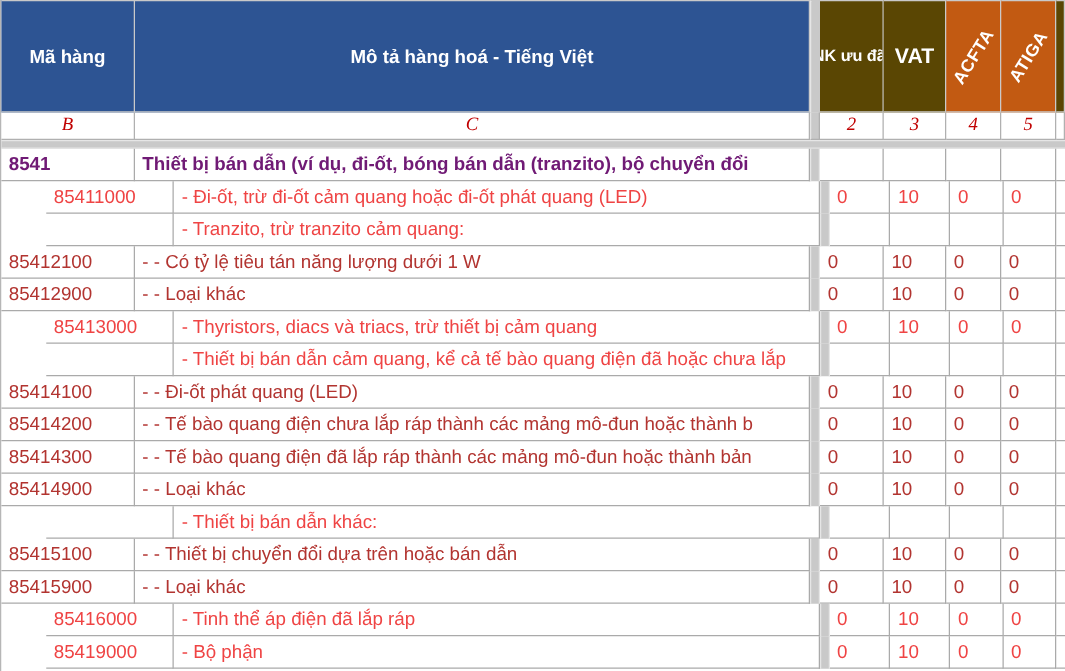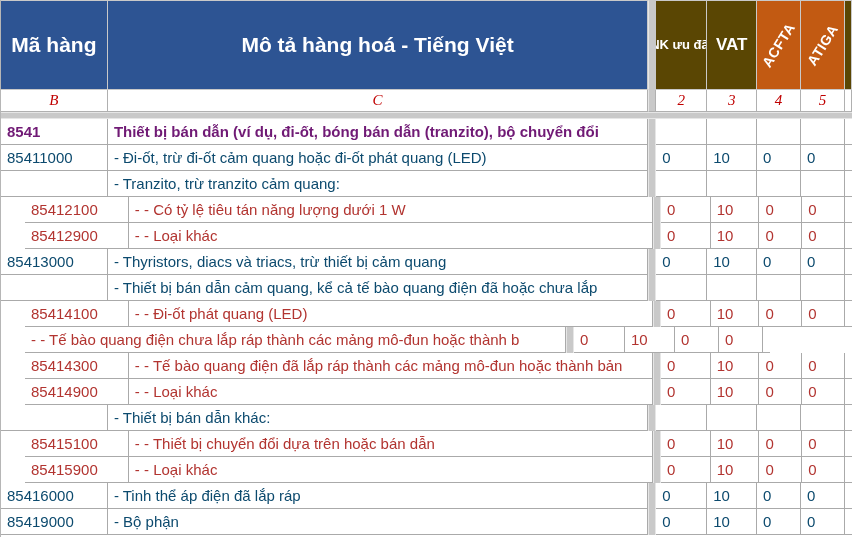--- a/index.html
+++ b/index.html
@@ -18,39 +18,39 @@
   .c-nk{width:51px;}
   .c-vat{width:50px;}
   .c-acfta{width:44px;}
   .c-atiga{width:44px;}
   .c-sliver{width:7px;border-right:none;}
   
   .hdr{height:90px;}
   .hdr .cell{display:flex;align-items:center;justify-content:center;
     color:#fff;font-weight:bold;border-right:1px solid #c9c9c9;border-bottom:1px solid #c9c9c9;
     border-top:1px solid #c9c9c9;text-align:center;}
-  .h-blue{background:#2D5493;font-size:21px;}
+  .h-blue{background:#2D5493;font-size:15px;}
   .h-olive{background:#5A4603;}
   .h-orange{background:#C25A12;}
   .h-nk{font-size:13px;line-height:1.3;padding:0 7px;}
   .h-vat{font-size:17px;}
   .rot{transform:rotate(-58deg);font-size:14px;letter-spacing:.5px;}
   
   .refrow{height:22px;}
   .refrow .cell{display:flex;align-items:center;justify-content:center;
     font-family:"Liberation Serif","DejaVu Serif",serif;font-style:italic;
     color:#C00000;font-size:15px;border-right:1px solid #b0b0b0;border-bottom:1px solid #b0b0b0;}
   
   .hsplit{height:7px;background:#c9c9c9;border-top:1px solid #e6e6e6;border-bottom:1px solid #e6e6e6;box-sizing:border-box;}
   
   .drow{height:26px;}
   .drow .cell{font-size:15px;line-height:25px;padding-left:6px;}
   .section{color:#701a75;font-weight:bold;}
-  .blue{color:#0c4a6e;}
-  .red{color:#B23430;margin-left:24px;}
+  .blue{color:#ef4444;padding-left:36px;}
+  .red{color:#B23430;}
 </style>
 </head>
 <body>
 
 <div id="app">
 
   <div class="row hdr">
     <div class="cell c-code h-blue">Mã hàng</div>
     <div class="cell c-desc h-blue">Mô tả hàng hoá - Tiếng Việt</div>
     <div class="cell c-bar"></div>
@@ -160,20 +160,21 @@
     <div class="cell c-desc">- - Đi-ốt phát quang (LED)</div>
     <div class="cell c-bar"></div>
     <div class="cell c-nk">0</div>
     <div class="cell c-vat">10</div>
     <div class="cell c-acfta">0</div>
     <div class="cell c-atiga">0</div>
     <div class="cell c-sliver"></div>
   </div>
 
   <div class="row drow red">
+    <div class="cell c-code">85414200</div>
     <div class="cell c-desc">- - Tế bào quang điện chưa lắp ráp thành các mảng mô-đun hoặc thành b</div>
     <div class="cell c-bar"></div>
     <div class="cell c-nk">0</div>
     <div class="cell c-vat">10</div>
     <div class="cell c-acfta">0</div>
     <div class="cell c-atiga">0</div>
     <div class="cell c-sliver"></div>
   </div>
 
   <div class="row drow red">

